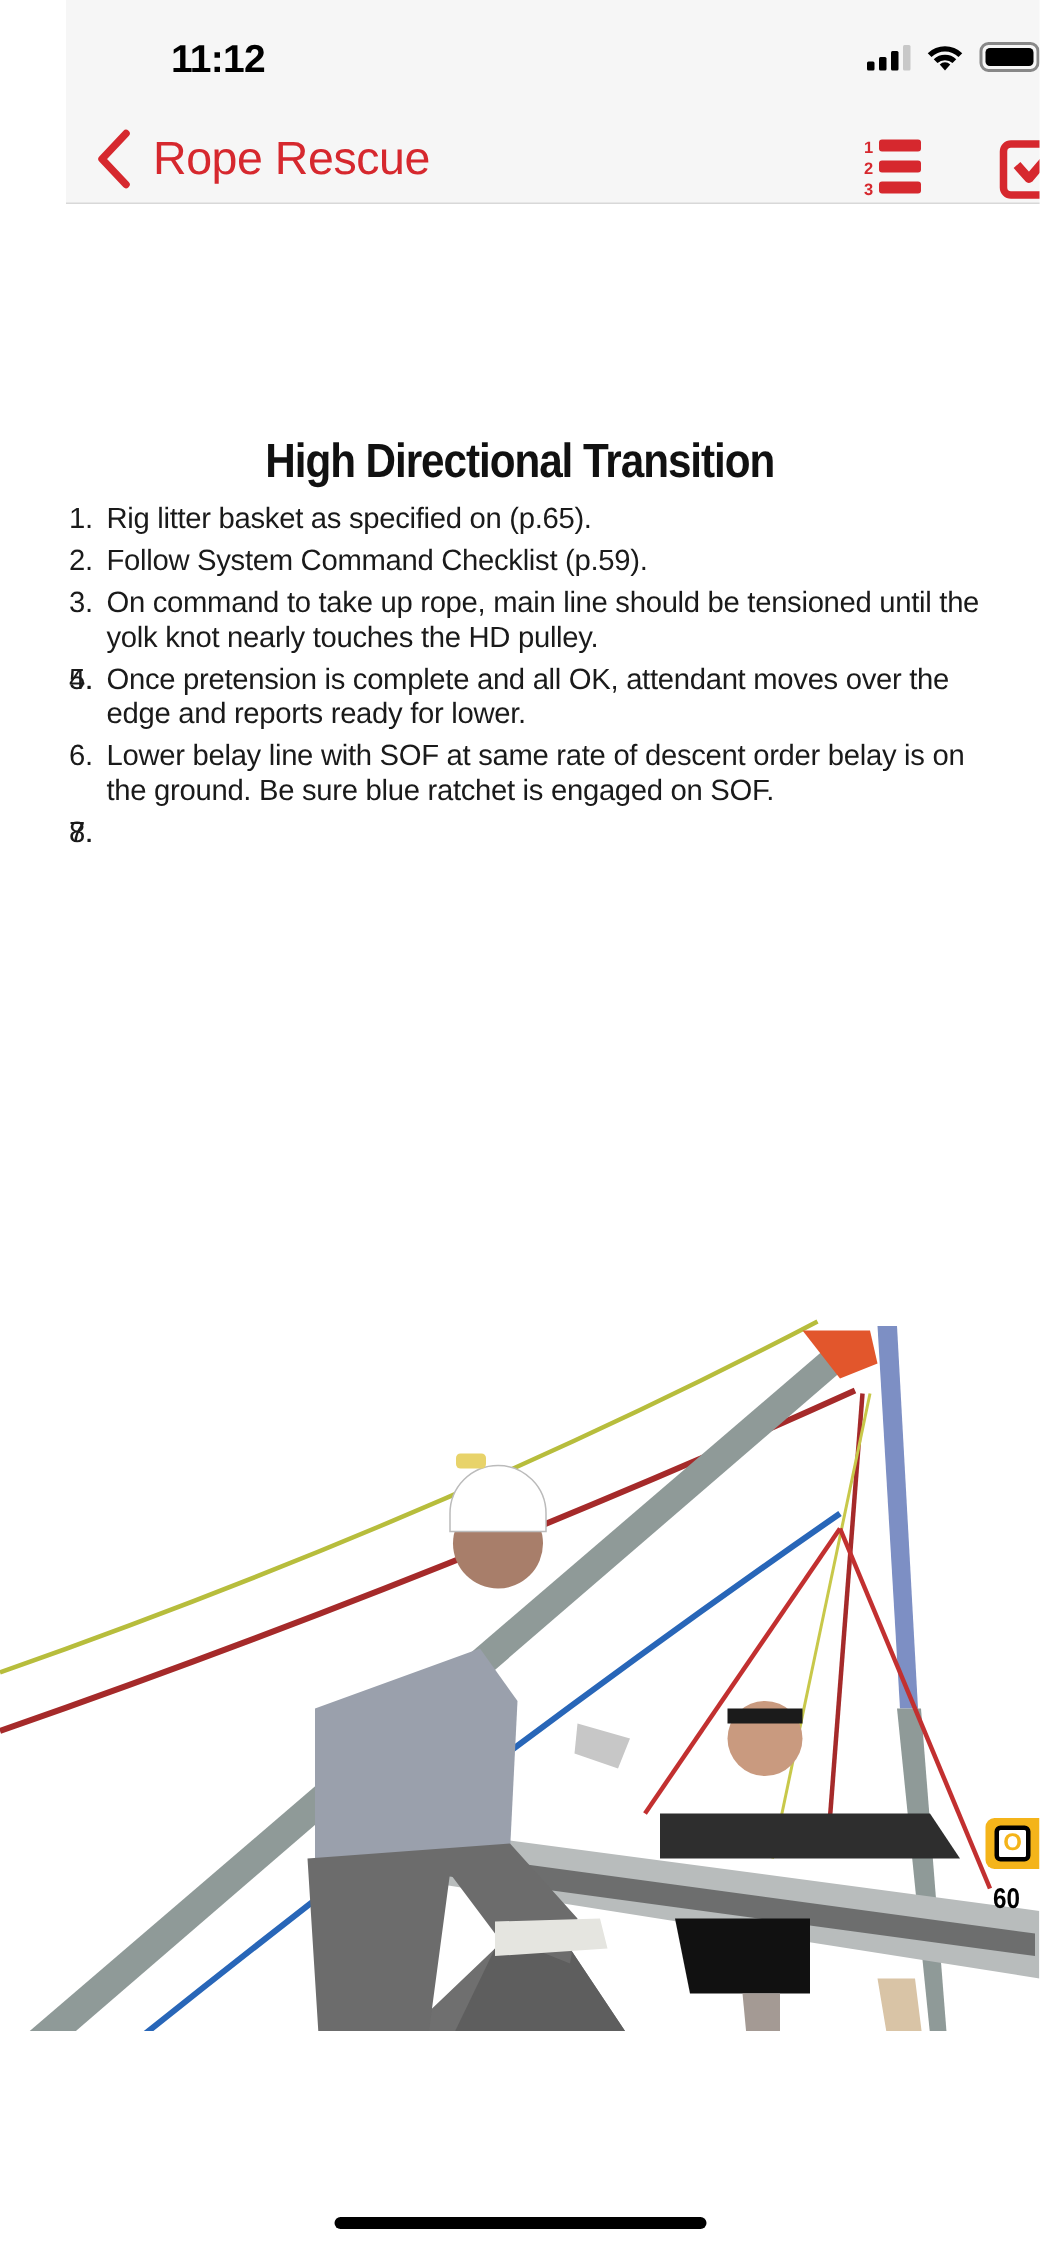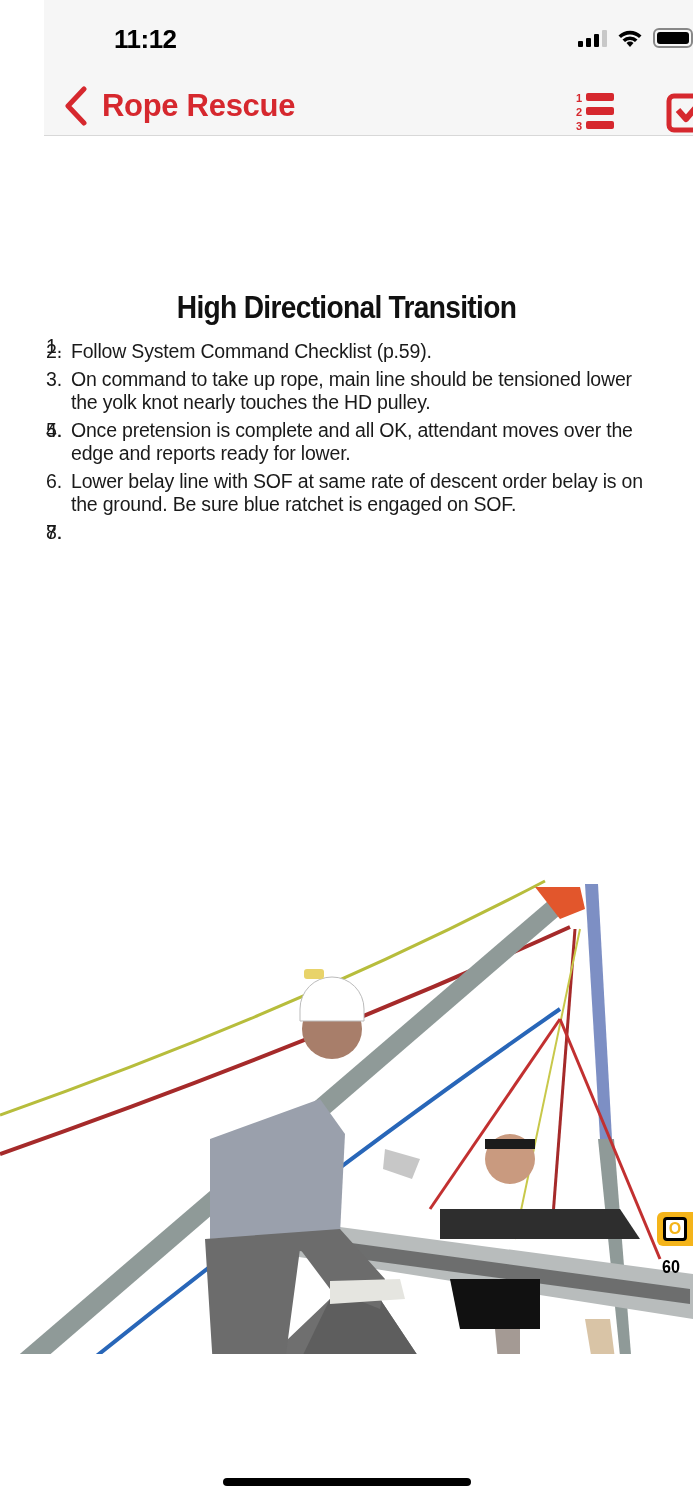--- a/index.html
+++ b/index.html
@@ -11,21 +11,21 @@
   .status-icons { position: absolute; right: 44px; top: 28px; display: flex; align-items: center; gap: 10px; }
   .signal { display: flex; align-items: flex-end; gap: 3px; height: 18px; }
   .signal span { width: 5px; background: #000; border-radius: 1px; }
   .signal span.dim { background: #c8c8c8; }
   .battery { width: 40px; height: 20px; border: 2px solid #888; border-radius: 6px; padding: 2px; position: relative; }
   .battery .fill { width: 100%; height: 100%; background: #000; border-radius: 3px; }
   .battery:after { content: ""; position: absolute; right: -5px; top: 5px; width: 3px; height: 7px; background: #888; border-radius: 0 2px 2px 0; }
 
   .nav-back { position: absolute; left: 18px; top: 86px; display: flex; align-items: center; cursor: pointer; }
   .nav-back svg { display: block; }
-  .nav-title { color: #d6282e; font-size: 31px; margin-left: 12px; letter-spacing: -0.3px; font-weight: bold; }
+  .nav-title { color: #d6282e; font-size: 31px; margin-left: 12px; letter-spacing: -0.3px; }
   .nav-list { position: absolute; left: 530px; top: 90px; cursor: pointer; }
   .nav-check { position: absolute; left: 622px; top: 92px; cursor: pointer; }
 
   .content { position: absolute; left: 0; top: 149px; width: 693px; }
   .page-title { position: absolute; top: 140px; left: 0; width: 693px; text-align: center; font-size: 32px; font-weight: bold; letter-spacing: -0.8px; transform: scaleX(0.88); color: #111; }
   .steps { position: absolute; top: 186px; left: 46px; width: 610px; list-style: none; font-size: 19.5px; line-height: 23px; color: #1a1a1a; letter-spacing: -0.2px; }
   .steps li { position: relative; padding-left: 25px; margin-bottom: 5px; }
   .steps li .num { position: absolute; left: 0; top: 0; }
 
   .illustration { position: absolute; left: 0; top: 580px; width: 693px; height: 625px; }
@@ -81,23 +81,23 @@
       <path d="M30 4 H8 A5 5 0 0 0 3 9 V33 A5 5 0 0 0 8 38 H32 A5 5 0 0 0 37 33 V22" fill="none" stroke="#d6282e" stroke-width="5"></path>
       <path d="M12 18 L20 27 L38 6" fill="none" stroke="#d6282e" stroke-width="6" stroke-linejoin="round"></path>
     </svg>
   </div>
 </div>
 
 <div class="content">
   <h1 class="page-title">High Directional Transition</h1>
 
   <ol class="steps">
-    <li><span class="num">1.</span></li>
+    <li><span class="num">1.</span><span>Rig litter basket as specified on (p.65).</span></li>
     <li><span class="num">2.</span><span>Follow System Command Checklist (p.59).</span></li>
-    <li><span class="num">3.</span><span>On command to take up rope, main line should be tensioned lower the yolk knot nearly touches the HD pulley.</span></li>
+    <li><span class="num">3.</span><span>On command to take up rope, main line should be tensioned until the yolk knot nearly touches the HD pulley.</span></li>
     <li><span class="num">4.</span></li>
     <li><span class="num">5.</span><span>Once pretension is complete and all OK, attendant moves over the edge and reports ready for lower.</span></li>
     <li><span class="num">6.</span><span>Lower belay line with SOF at same rate of descent order belay is on the ground. Be sure blue ratchet is engaged on SOF.</span></li>
     <li><span class="num">7.</span></li>
     <li><span class="num">8.</span></li>
   </ol>
 
   <svg class="illustration" viewBox="0 580 693 625" width="693" height="625">
 
     <path d="M0 966 Q300 860 545 732" stroke="#b7bd3c" stroke-width="3" fill="none"></path>

